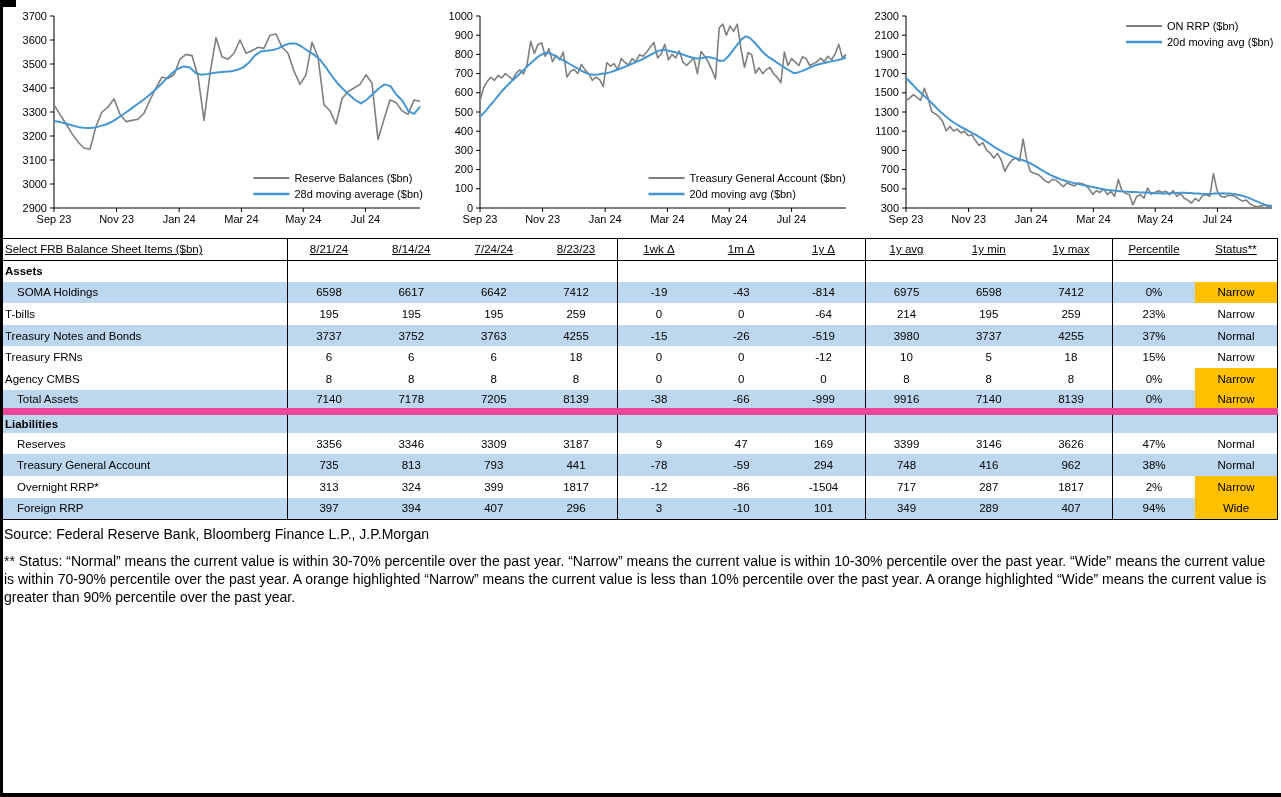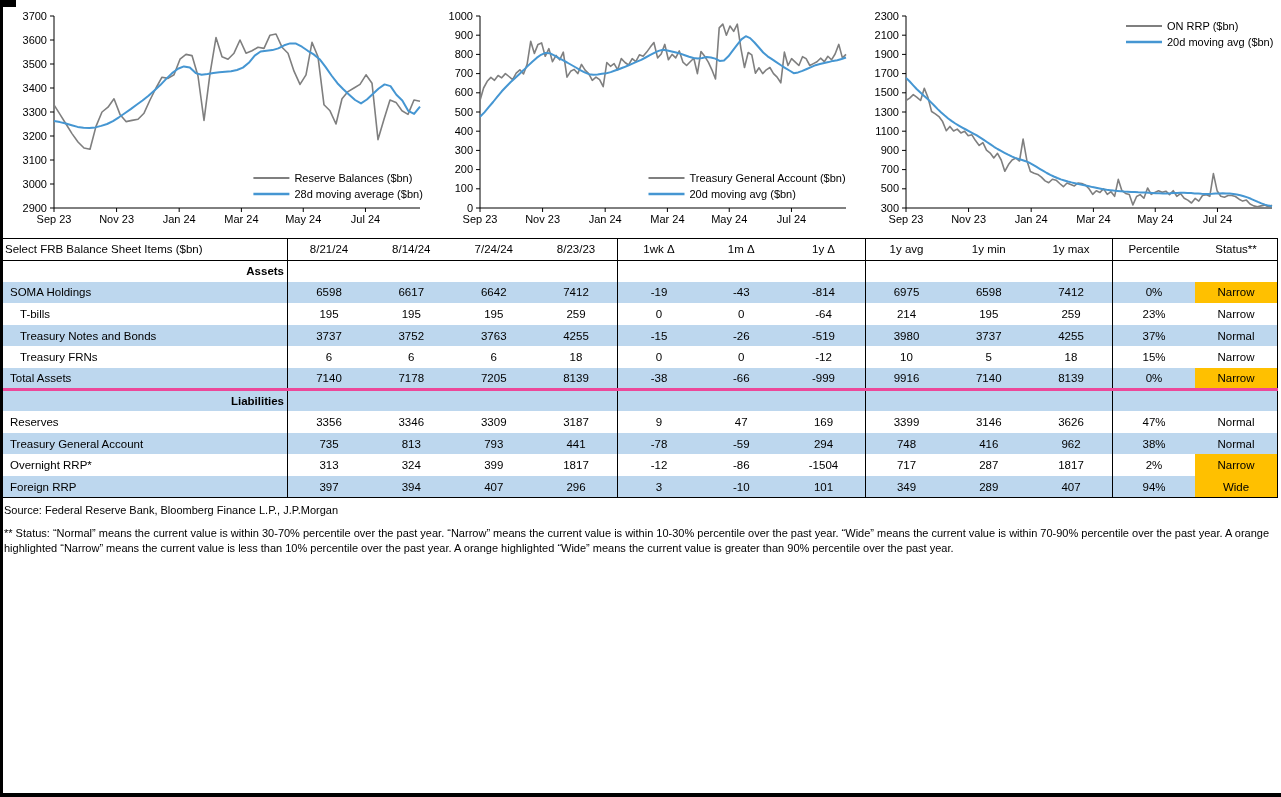--- a/index.html
+++ b/index.html
@@ -18,29 +18,29 @@
 
   table.bs {
     border-collapse:collapse; table-layout:fixed; width:1277px; margin:4px 0 0 0;
     font-size:11.5px; border:1px solid #000;
   }
   table.bs col.c-label { width:287px; }
   table.bs col.c-num  { width:82.5px; }
   td, th { height:21.6px; padding:0 3px; font-weight:normal; overflow:hidden; white-space:nowrap; }
   th.label, td.label { text-align:left; }
   .num { text-align:center; }
-  thead th { border-bottom:1px solid #000; }
+  thead th { border-bottom:1px solid #000;text-decoration:underline; }
   .vb { border-left:1px solid #000; }
   tr.blue-row { background:#BDD7EE; }
-  tr.sec td.label { font-weight:bold;text-align:right; }
-  tr.liab td { border-top:3px solid #ec4899; }
+  tr.sec td.label { font-weight:bold; }
+  tr.liab td { border-top:7px solid #ec4899; }
   td.orange { background:#FFC000; }
-  .i0 { padding-left:4px; } .i1 { padding-left:9px; } .i2 { padding-left:19px; }
-
-  .footnotes { padding:5px 5px 0 4px; font-size:11px; line-height:1.3; }
+  .i0 { padding-left:4px; } .i1 { padding-left:16px; } .i2 { padding-left:4px; }
+
+  .footnotes { padding:5px 5px 0 4px; font-size:14px; line-height:1.3; }
   .footnotes p { margin:0 0 9px 0; }
 </style>
 </head>
 <body>
 
 <div class="corner-nub"></div>
 <div class="page-edge-left"></div>
 
 <div class="charts-row">
   <div class="chart-box">
@@ -281,20 +281,35 @@
         <td class="num">18</td>
         <td class="num vb">0</td>
         <td class="num">0</td>
         <td class="num">-12</td>
         <td class="num vb">10</td>
         <td class="num">5</td>
         <td class="num">18</td>
         <td class="num vb">15%</td>
         <td class="num">Narrow</td>
       </tr>
+      <tr class="">
+        <td class="label i2">Agency CMBS</td>
+        <td class="num vb">8</td>
+        <td class="num">8</td>
+        <td class="num">8</td>
+        <td class="num">8</td>
+        <td class="num vb">0</td>
+        <td class="num">0</td>
+        <td class="num">0</td>
+        <td class="num vb">8</td>
+        <td class="num">8</td>
+        <td class="num">8</td>
+        <td class="num vb">0%</td>
+        <td class="num orange">Narrow</td>
+      </tr>
       <tr class="blue-row ">
         <td class="label i1">Total Assets</td>
         <td class="num vb">7140</td>
         <td class="num">7178</td>
         <td class="num">7205</td>
         <td class="num">8139</td>
         <td class="num vb">-38</td>
         <td class="num">-66</td>
         <td class="num">-999</td>
         <td class="num vb">9916</td>

